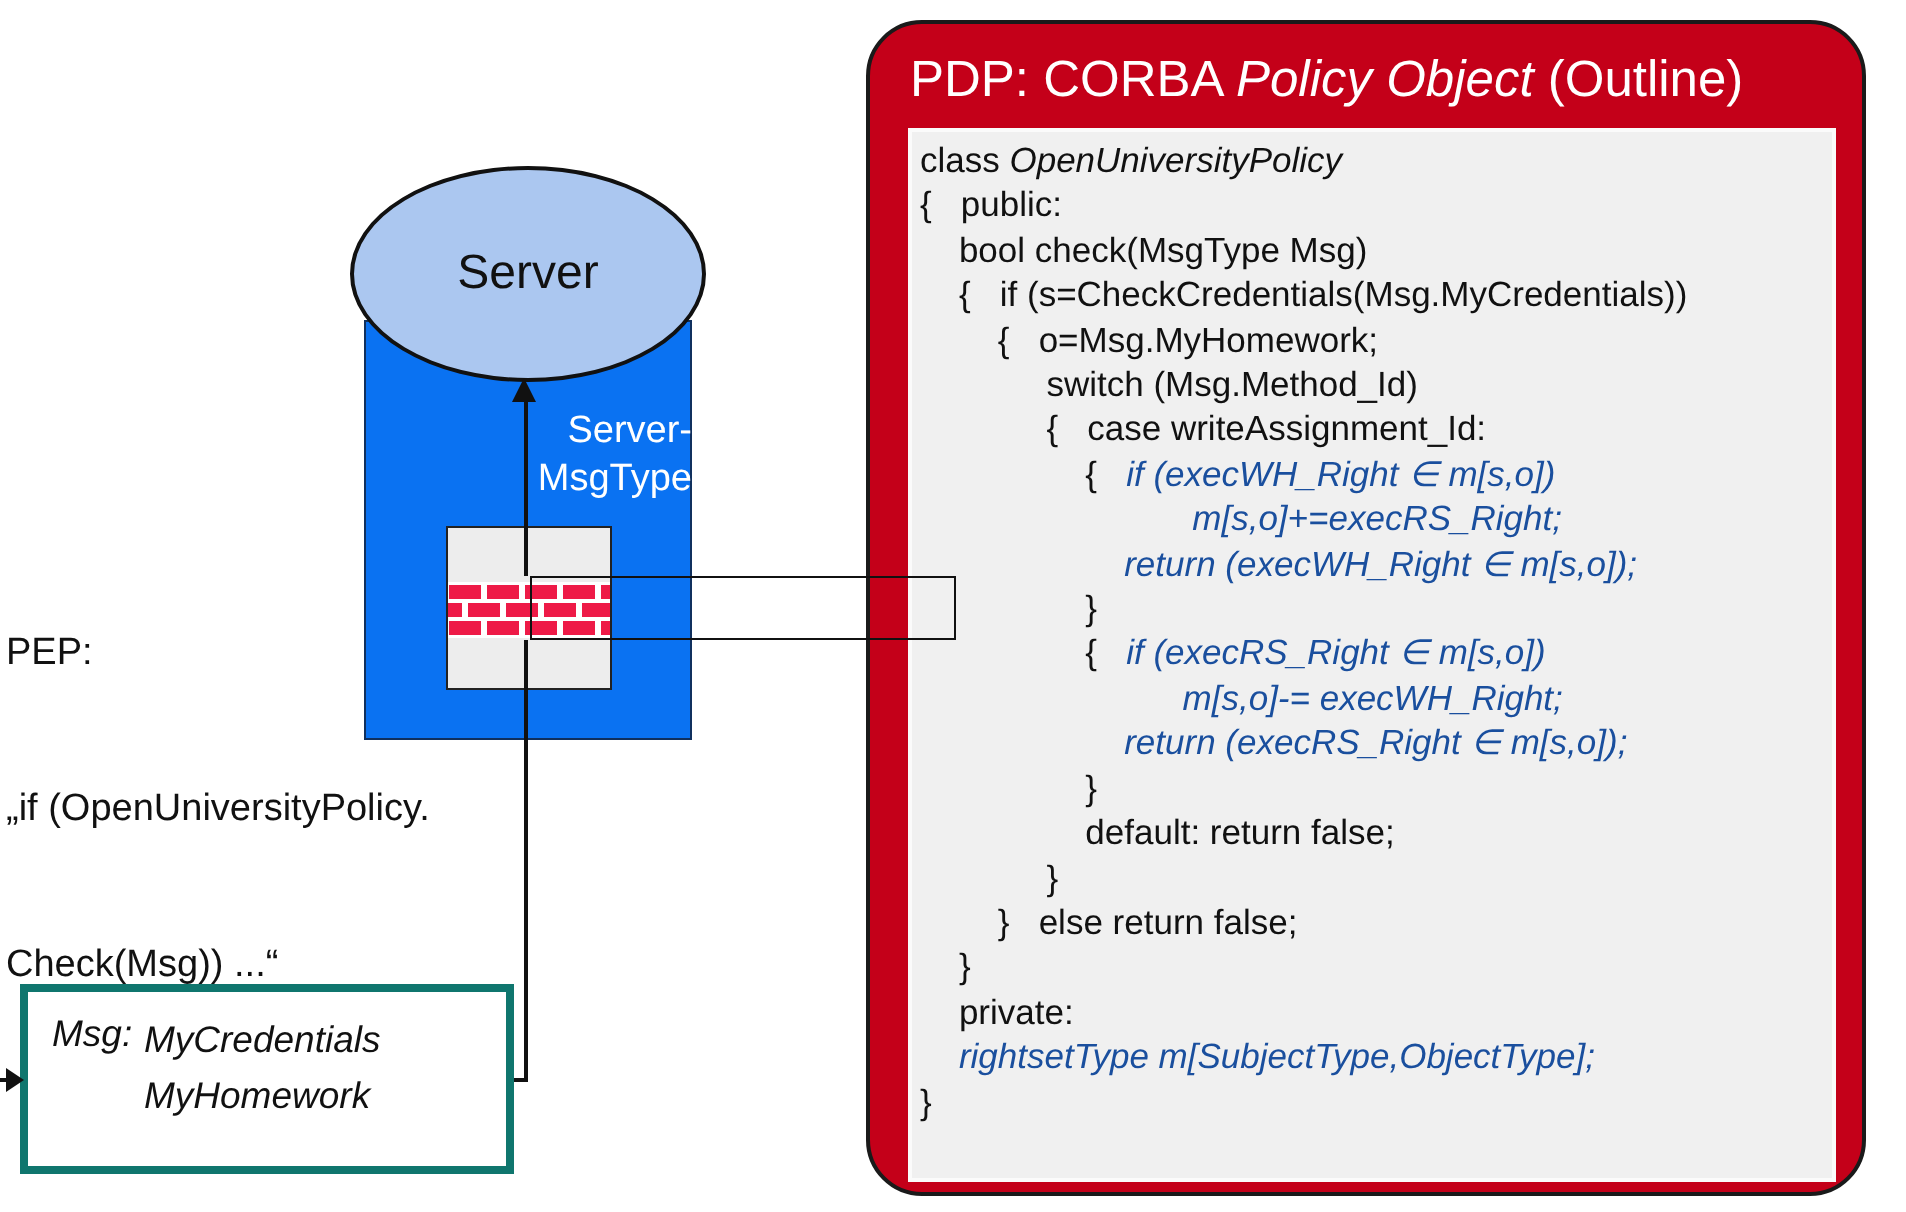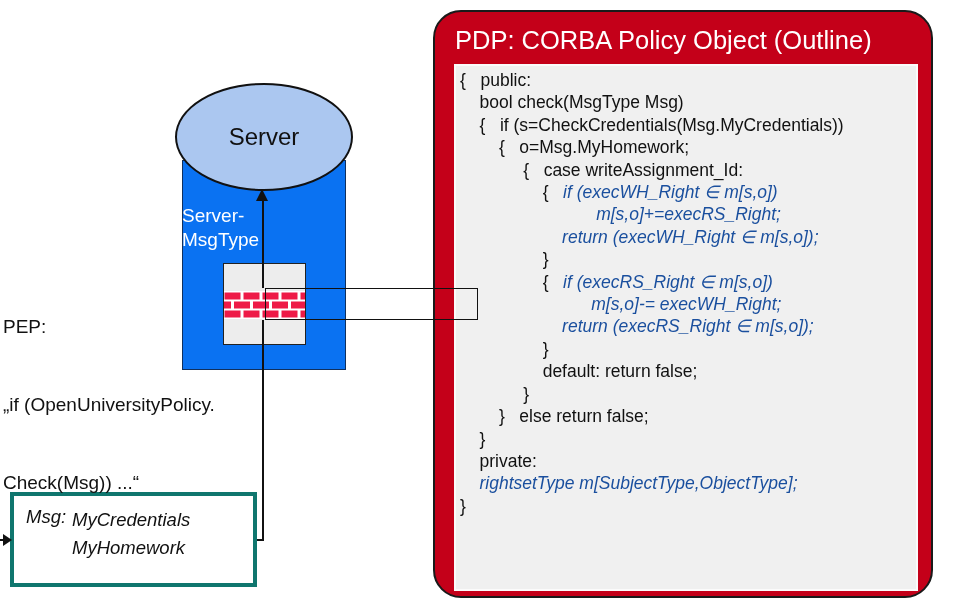--- a/index.html
+++ b/index.html
@@ -22,21 +22,21 @@
     position:absolute; left:3px; top:534px; width:0; height:0;
     border-top:6px solid transparent; border-bottom:6px solid transparent;
     border-left:9px solid #111;
   }
   
   .skeleton-rect {
     position:absolute; left:182px; top:160px; width:164px; height:210px;
     background:var(--skeleton-blue,#0A72F2); border:1px solid #10305e; box-sizing:border-box; z-index:1;
   }
   .skeleton-label {
-    position:absolute; left:182px; top:204px; width:164px; text-align:left;
+    position:absolute; left:182px; top:204px; width:164px; text-align:right;
     color:#fff; font-size:19px; line-height:24px; z-index:4;
   }
   .server-ellipse {
     position:absolute; left:175px; top:83px; width:178px; height:108px;
     background:var(--server-ellipse-blue,#ABC7F0); border:2px solid #111; border-radius:50%;
     box-sizing:border-box; display:flex; align-items:center; justify-content:center; z-index:2;text-align:center;
   }
   .server-label { font-size:24px; color:#111; }
   
   .brick-box {
@@ -112,26 +112,28 @@
     <rect width="81" height="28" fill="url(#bricks)"></rect>
   </svg>
 
   <div class="pep-text">
     <div>PEP:</div>
     <div class="q">„if (OpenUniversityPolicy.</div>
     <div class="q">Check(Msg)) ...“</div>
   </div>
 
   <div class="pdp-box"></div>
-  <div class="pdp-title"><span>PDP: CORBA </span><span style="">Policy Object</span><span> (Outline)</span></div>
+  <div class="pdp-title"><span>PDP: CORBA </span><span style="font-style: italic;">Policy Object</span><span> (Outline)</span></div>
   <div class="pdp-code-box">
+      <div class="code-line"><span class="seg-p">class </span><span class="seg-i">OpenUniversityPolicy</span></div>
       <div class="code-line"><span class="seg-p">{   public:</span></div>
       <div class="code-line"><span class="seg-p">    bool check(MsgType Msg)</span></div>
       <div class="code-line"><span class="seg-p">    {   if (s=CheckCredentials(Msg.MyCredentials))</span></div>
       <div class="code-line"><span class="seg-p">        {   o=Msg.MyHomework;</span></div>
+      <div class="code-line"><span class="seg-p">             switch (Msg.Method_Id)</span></div>
       <div class="code-line"><span class="seg-p">             {   case writeAssignment_Id:</span></div>
       <div class="code-line"><span class="seg-p">                 {   </span><span class="seg-b">if (execWH_Right ∈ m[s,o])</span></div>
       <div class="code-line"><span class="seg-p">                            </span><span class="seg-b">m[s,o]+=execRS_Right;</span></div>
       <div class="code-line"><span class="seg-p">                     </span><span class="seg-b">return (execWH_Right ∈ m[s,o]);</span></div>
       <div class="code-line"><span class="seg-p">                 }</span></div>
       <div class="code-line"><span class="seg-p">                 {   </span><span class="seg-b">if (execRS_Right ∈ m[s,o])</span></div>
       <div class="code-line"><span class="seg-p">                           </span><span class="seg-b">m[s,o]-= execWH_Right;</span></div>
       <div class="code-line"><span class="seg-p">                     </span><span class="seg-b">return (execRS_Right ∈ m[s,o]);</span></div>
       <div class="code-line"><span class="seg-p">                 }</span></div>
       <div class="code-line"><span class="seg-p">                 default: return false;</span></div>

